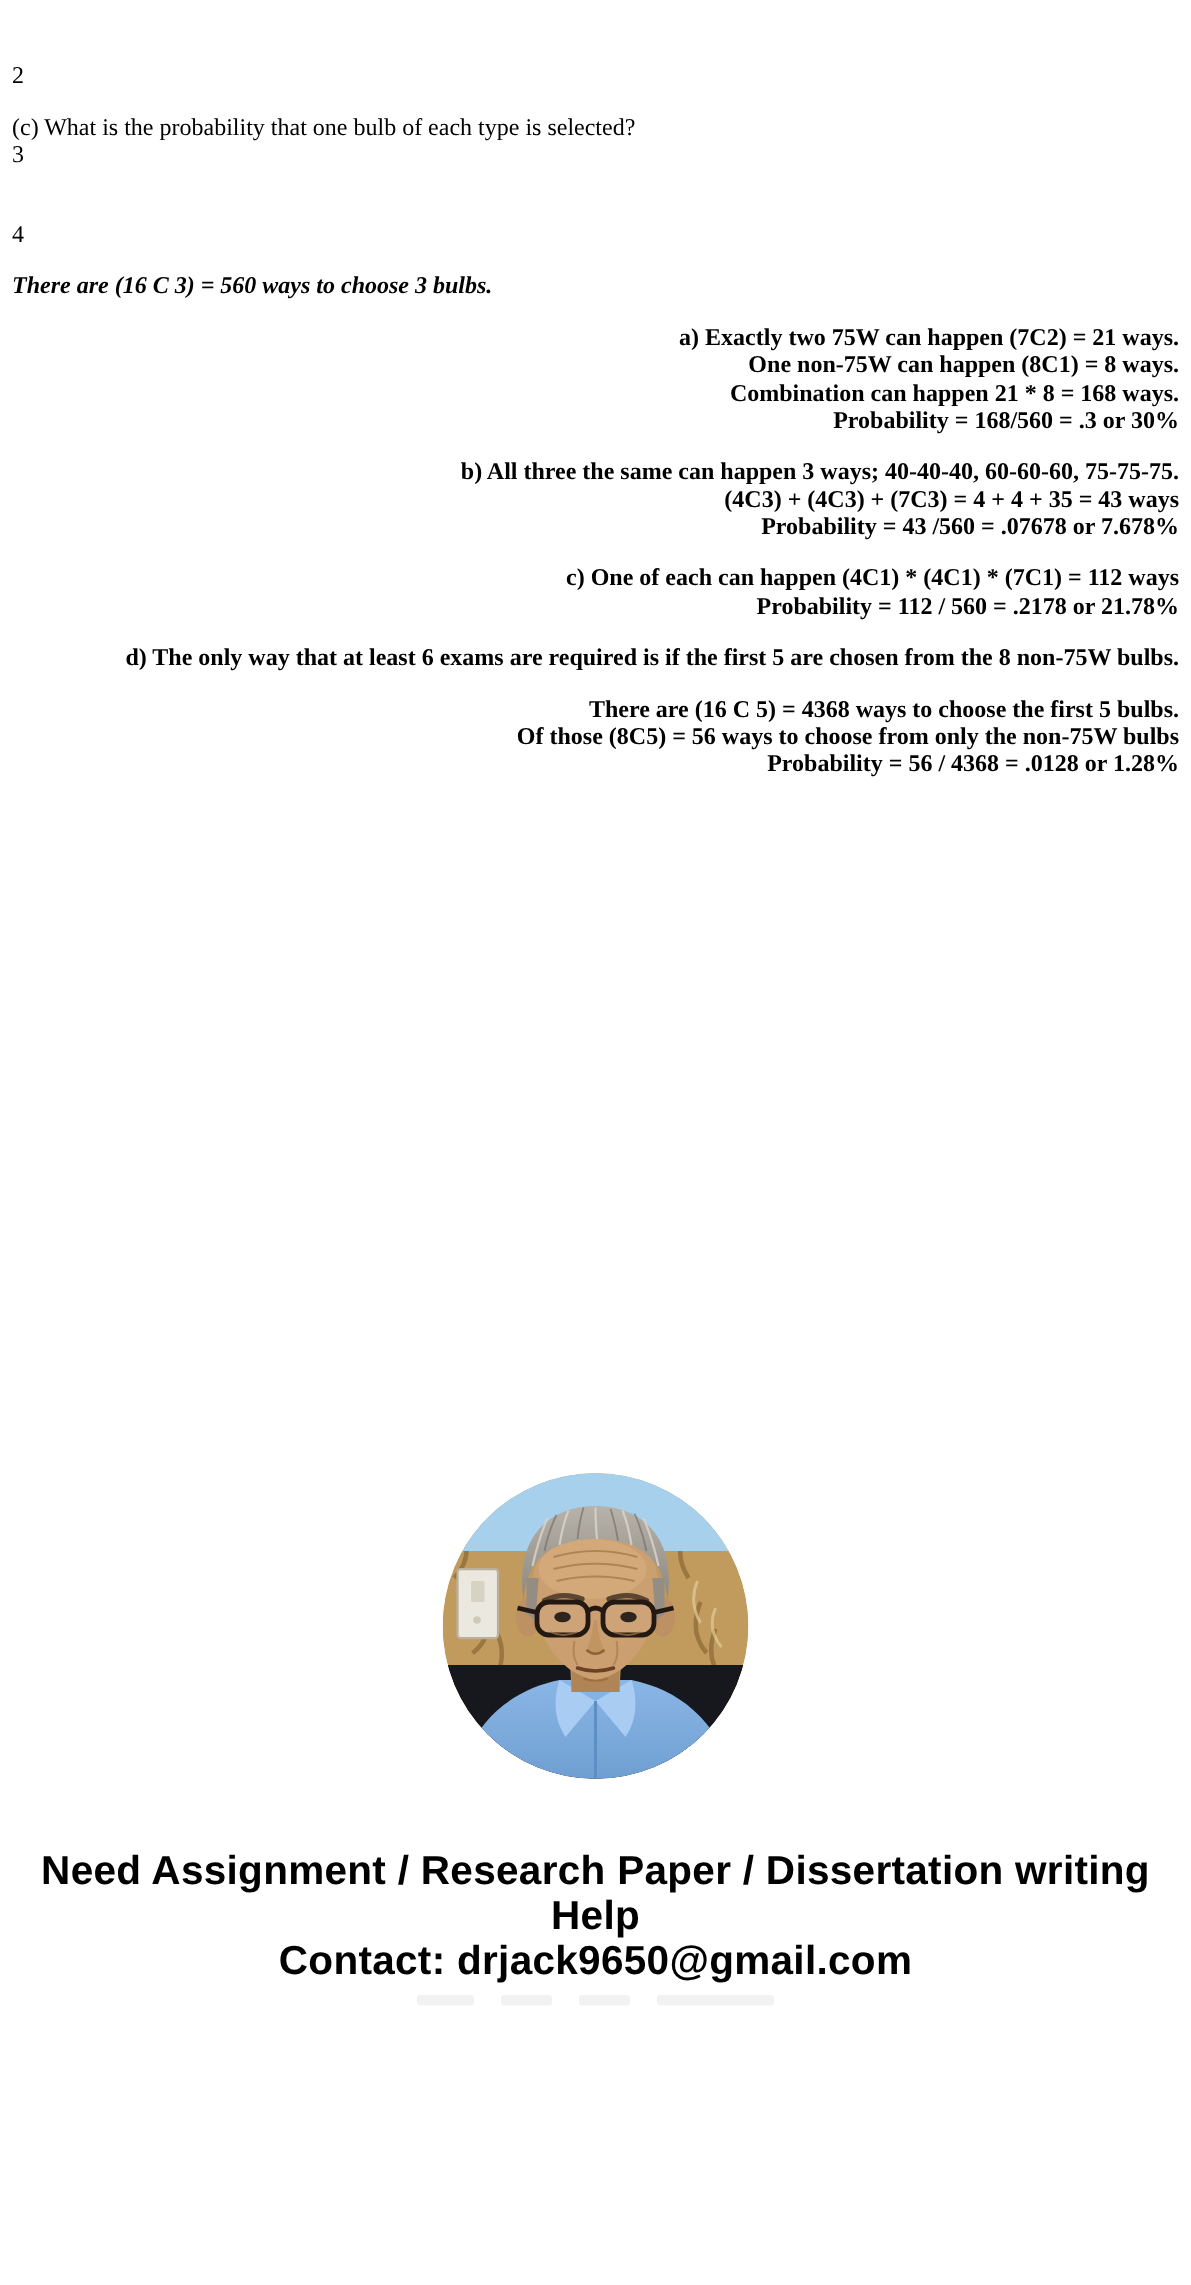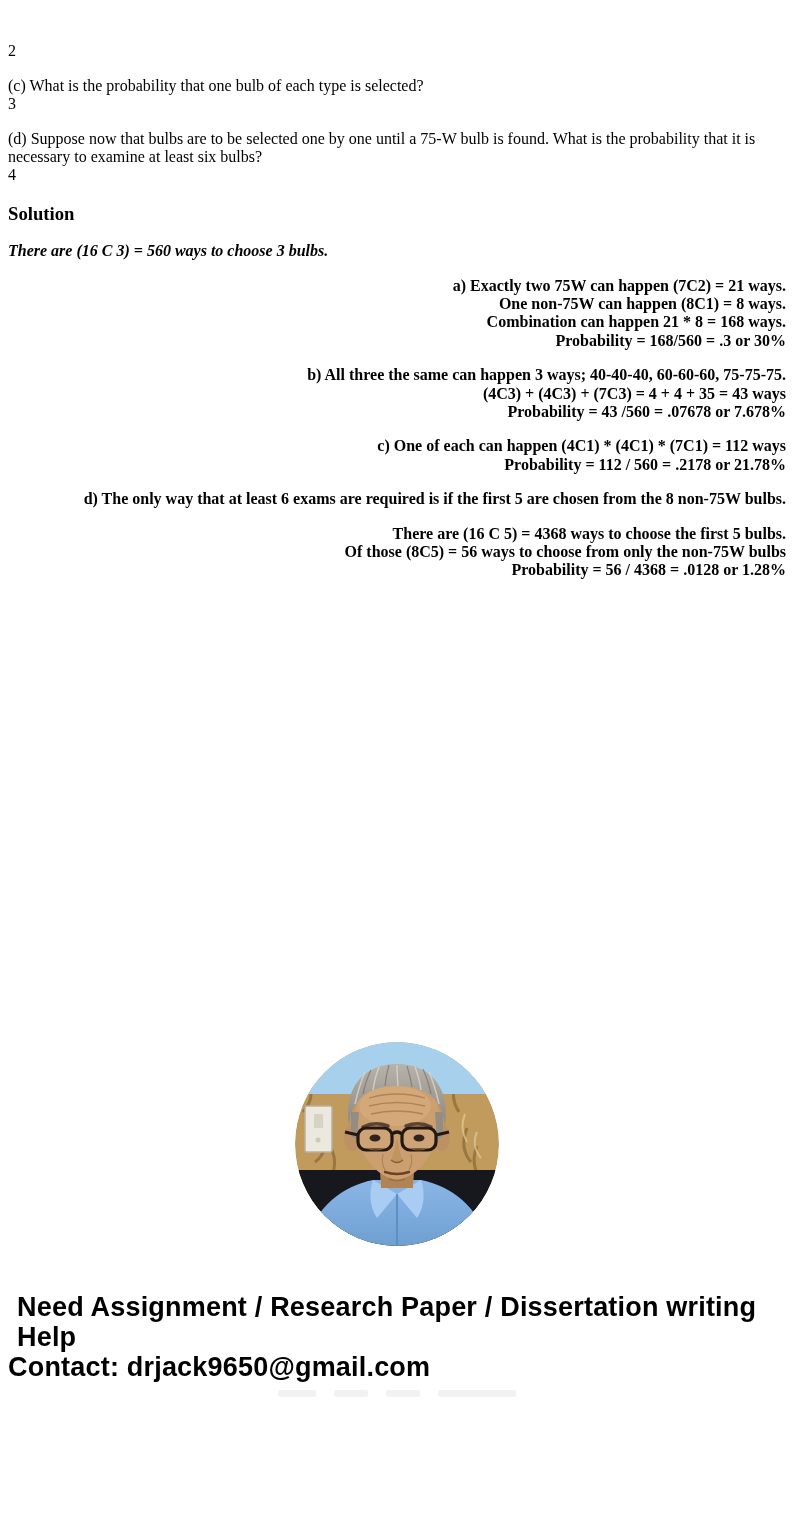--- a/index.html
+++ b/index.html
@@ -35,20 +35,21 @@
   .avatar {
     width: 204px;
     height: 204px;
     border-radius: 50%;
     overflow: hidden;
     flex: 0 0 auto;
   }
 
   footer {
     margin-top: 46px;
+    text-align: center;
     font-family: "Liberation Sans", sans-serif;
     font-weight: bold;
     font-size: 27px;
     line-height: 30px;
     letter-spacing: 0.2px;
   }
   .promo { max-width: 760px; margin: 0 auto; }
 
   .smudge {
     margin-top: 7px;
@@ -77,25 +78,24 @@
     <br>
     <span>2</span>
   </p>
 
   <p>
     <span>(c) What is the probability that one bulb of each type is selected?</span><br>
     <span>3</span>
   </p>
 
   <p>
-    <span>(d) Suppose now that bulbs are to be selected one by one until a 75-W bulb is found. What is the probability that it is necessary to examine at least six bulbs?</span><br>
+    <br>
     <span>4</span>
   </p>
 
-  <h3>Solution</h3>
 
   <p class="lead">There are (16 C 3) = 560 ways to choose 3 bulbs.</p>
 
   <p class="bold ml">a) Exactly two 75W can happen (7C2) = 21 ways.
 One non-75W can happen (8C1) = 8 ways.
 Combination can happen 21 * 8 = 168 ways.
 Probability = 168/560 = .3 or 30%</p>
 
   <p class="bold ml">b) All three the same can happen 3 ways; 40-40-40, 60-60-60, 75-75-75.
 (4C3) + (4C3) + (7C3) = 4 + 4 + 35 = 43 ways

